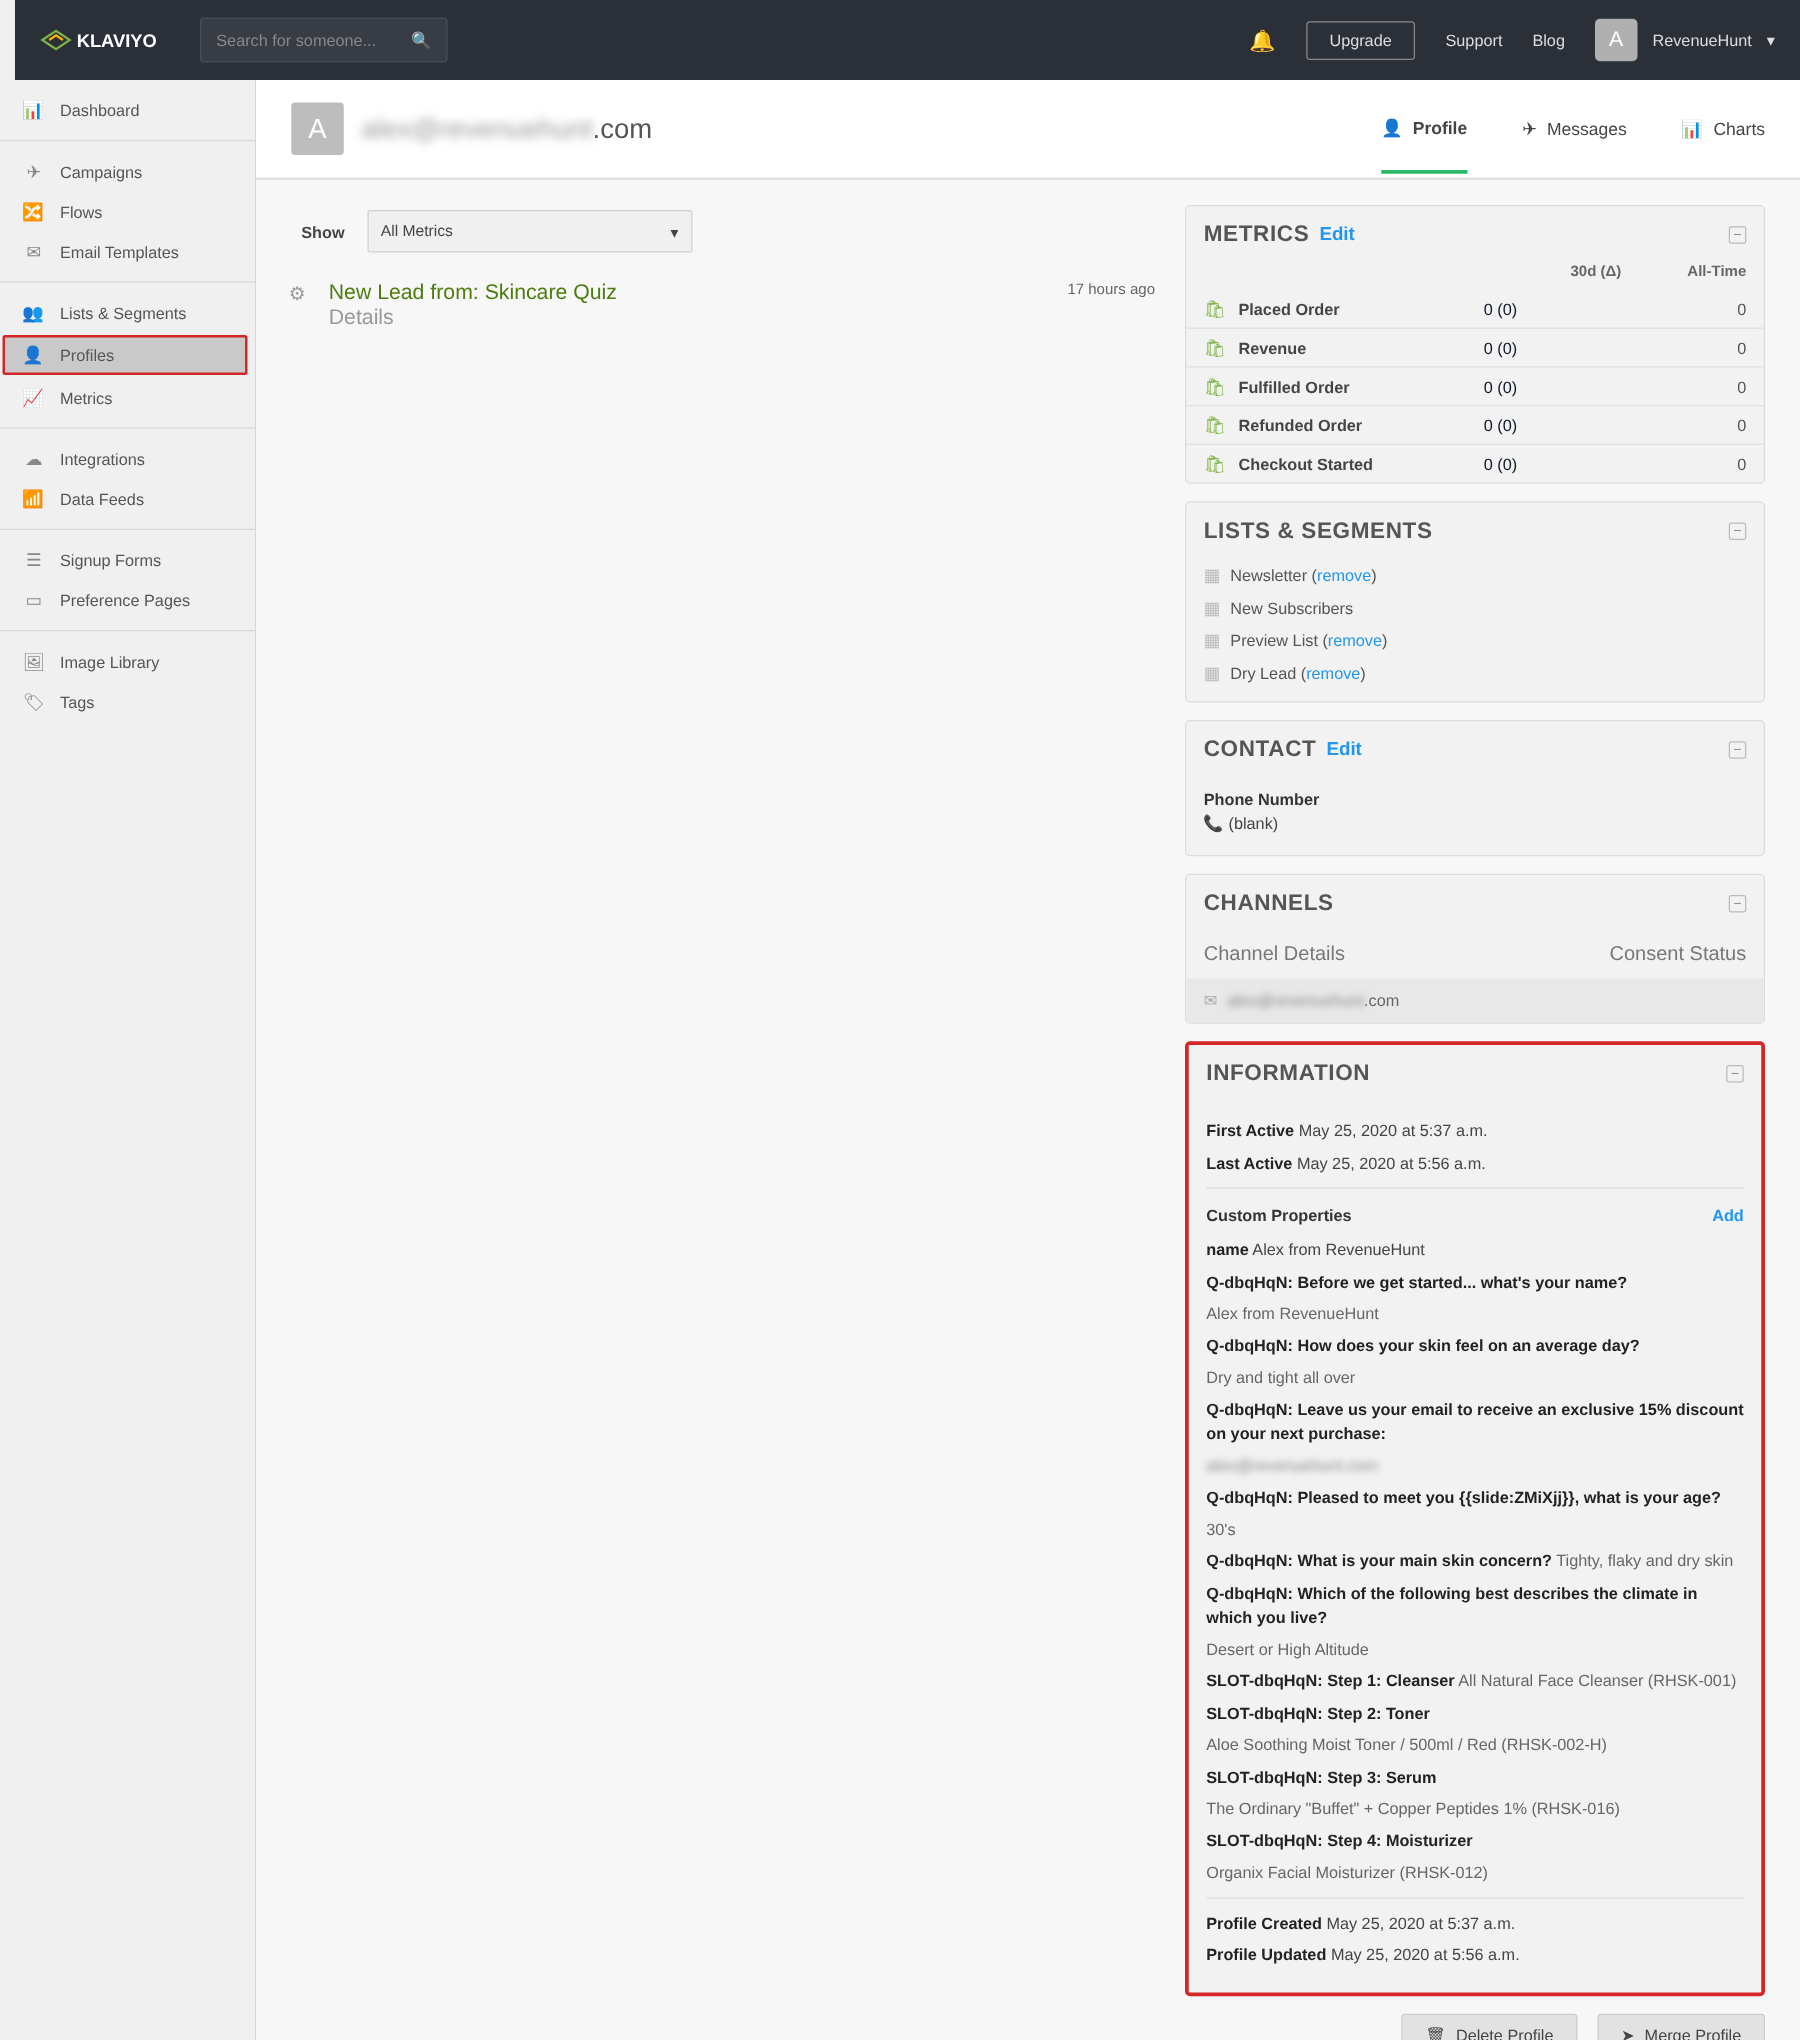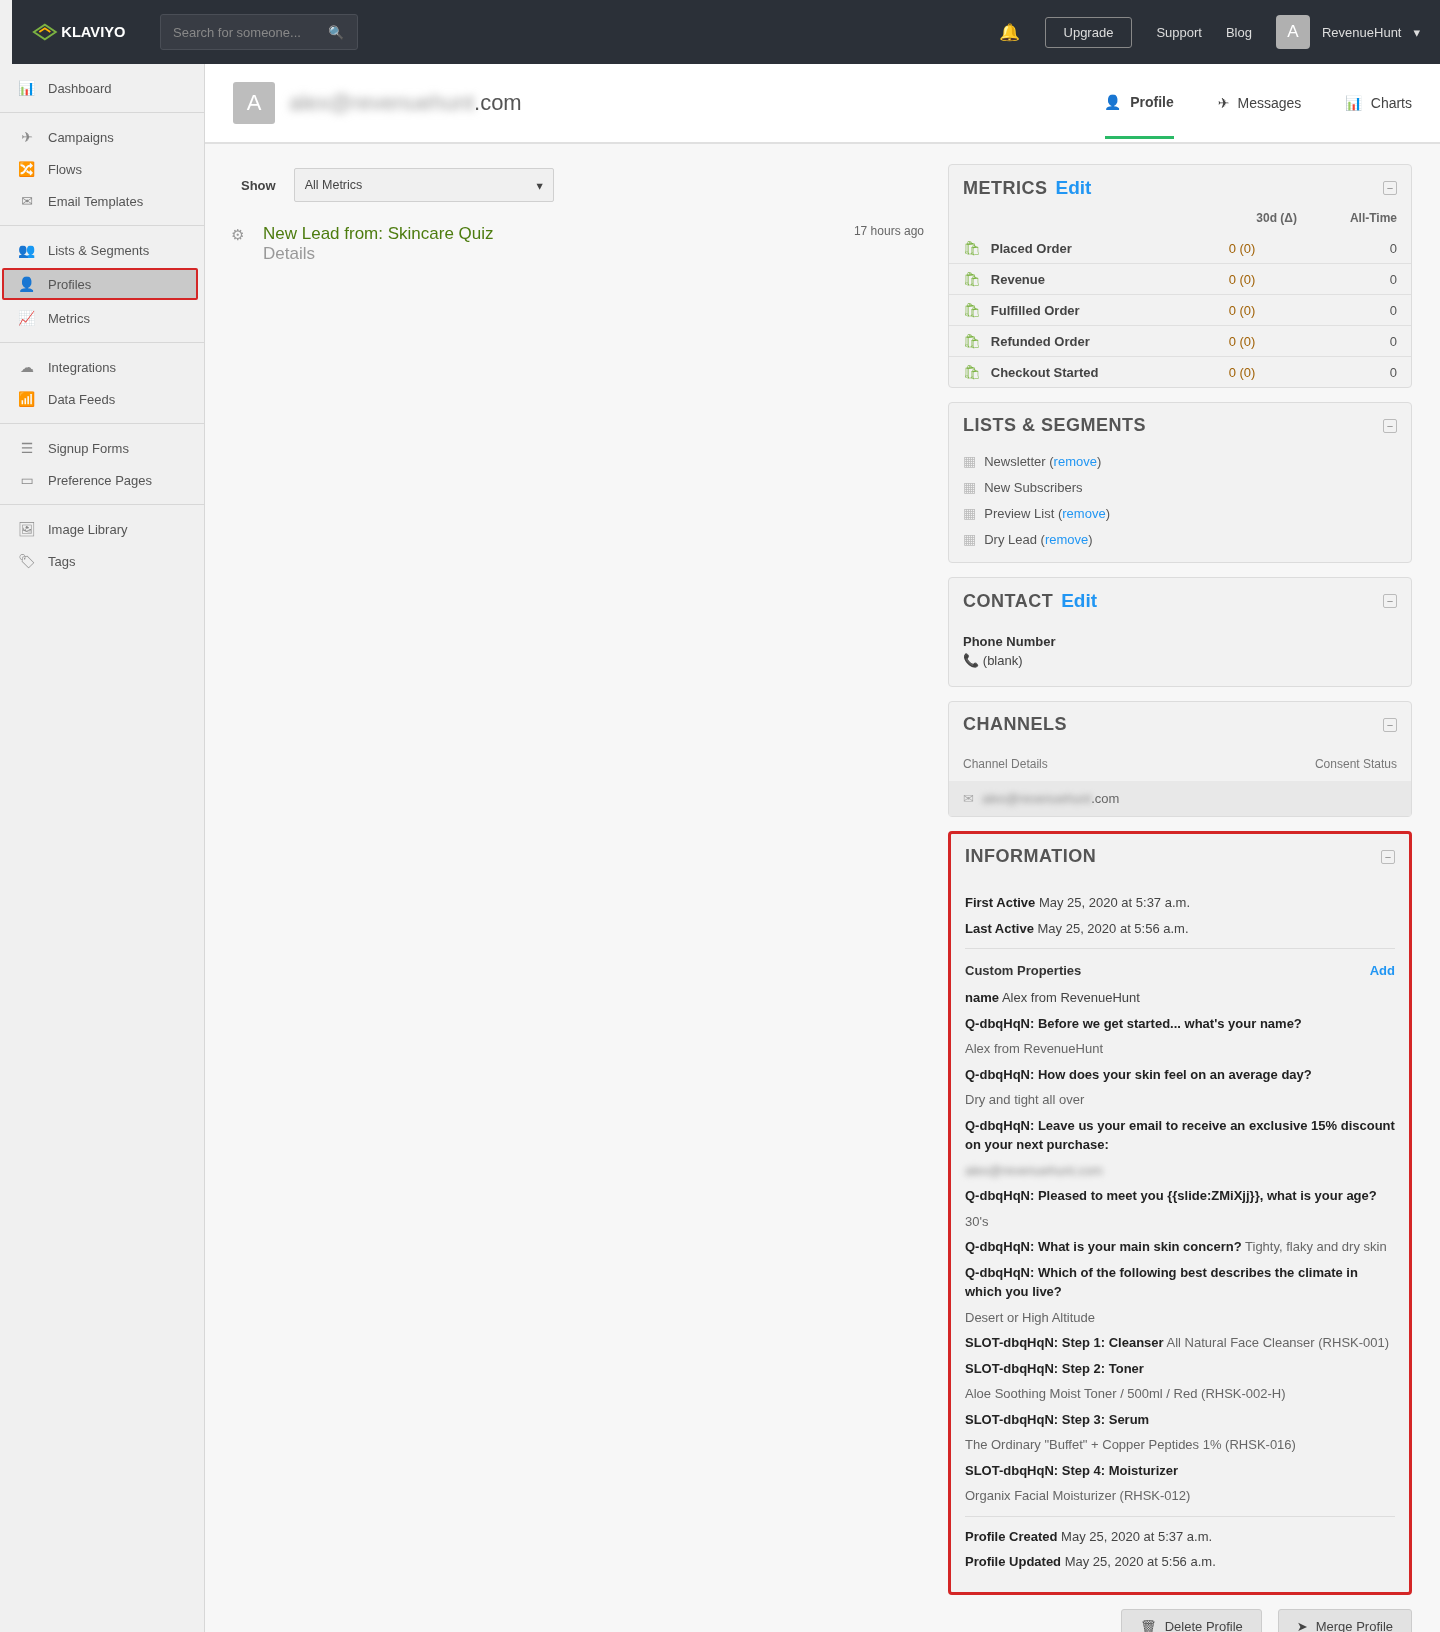--- a/index.html
+++ b/index.html
@@ -35,39 +35,39 @@
 .metrics-select { background: #f0f0f0; border: 1px solid #d0d0d0; width: 260px; height: 34px; padding: 0 10px; color: #444; display: flex; align-items: center; justify-content: space-between; border-radius: 2px; cursor: pointer; font-size: 12.5px; }
 .activity { display: flex; gap: 12px; padding: 6px 0 0 4px; }
 .activity-icon { color: #999; font-size: 15px; width: 20px; padding-top: 2px; }
 .activity-body { flex: 1; }
 .activity-title { font-size: 17px; color: #4d7c0f; }
 .activity-sub { font-size: 17px; color: #999; }
 .activity-time { font-size: 12px; color: #666; }
 .card { background: #f2f2f2; border: 1px solid #dcdcdc; border-radius: 4px; margin-bottom: 14px; }
 .card-header { display: flex; align-items: center; padding: 12px 14px; }
 .card-title { font-size: 18px; font-weight: 700; color: #555; letter-spacing: .5px; }
-.edit-link { color: #2196f3; font-weight: 700; font-size: 19px; margin-left: 8px; cursor: pointer; }
+.edit-link { color: #2196f3; font-weight: 700; font-size: 15px; margin-left: 8px; cursor: pointer; }
 .collapse { margin-left: auto; color: #888; cursor: pointer; border: 1px solid #bbb; width: 14px; height: 14px; display: flex; align-items: center; justify-content: center; font-size: 11px; border-radius: 2px; }
 .metrics-head { display: flex; font-size: 12px; color: #666; font-weight: 600; padding: 0 14px 8px; }
 .metrics-head .mh1 { flex: 1; }
 .metrics-head .mh2 { width: 110px; text-align: right; }
 .metrics-head .mh3 { width: 100px; text-align: right; }
 .metric-row { display: flex; align-items: center; padding: 7px 14px; border-bottom: 1px solid #e0e0e0; font-size: 13px; }
 .metric-row:last-child { border-bottom: none; }
 .bag-icon { color: #7cb342; margin-right: 10px; font-size: 14px; }
 .metric-name { flex: 1; font-weight: 700; color: #444; }
-.metric-30d { width: 110px; text-align: center; color: #a16207; }
+.metric-30d { width: 110px; text-align: left; color: #0f172a; }
 .metric-all { width: 100px; text-align: right; color: #555; }
 .list-seg-row { padding: 5px 14px; color: #555; font-size: 13px; display: flex; align-items: center; }
 .list-icon { color: #bbb; margin-right: 8px; font-size: 14px; }
 .remove-link { color: #2196f3; cursor: pointer; }
 .card-body { padding: 6px 14px 14px; }
 .label-line { font-size: 13px; color: #444; margin: 4px 0; }
 .label-line b { font-weight: 700; color: #333; }
-.channel-head { display: flex; padding: 10px 14px; font-size: 12px; color: #777; }
+.channel-head { display: flex; padding: 10px 14px; font-size: 16px; color: #777; }
 .channel-head .ch1 { flex: 1; }
 .channel-row { background: #e8e8e8; display: flex; align-items: center; padding: 10px 14px; font-size: 13px; color: #666; }
 .mail-icon { color: #aaa; margin-right: 8px; }
 .info-card { border: 3px solid #d42626; border-radius: 4px; }
 .info-card .card-body { padding: 8px 14px 14px; }
 .divider { border-top: 1px solid #ddd; margin: 10px 0; }
 .custom-header { display: flex; justify-content: space-between; padding: 4px 0; }
 .custom-header b { font-weight: 700; font-size: 13px; color: #333; }
 .add-link { color: #2196f3; font-weight: 600; cursor: pointer; }
 .prop-line { font-size: 13px; color: #444; margin: 6px 0; line-height: 1.5; }

